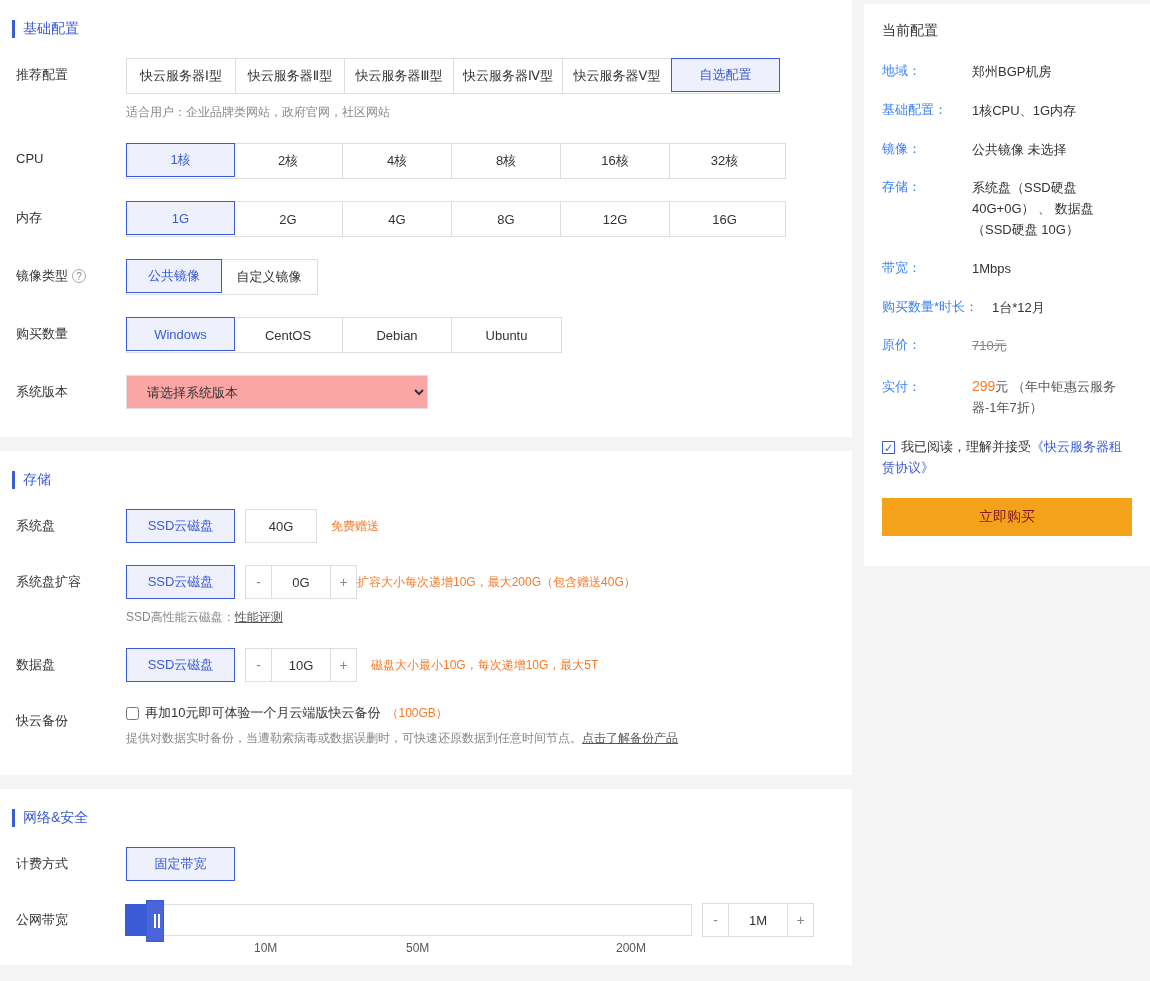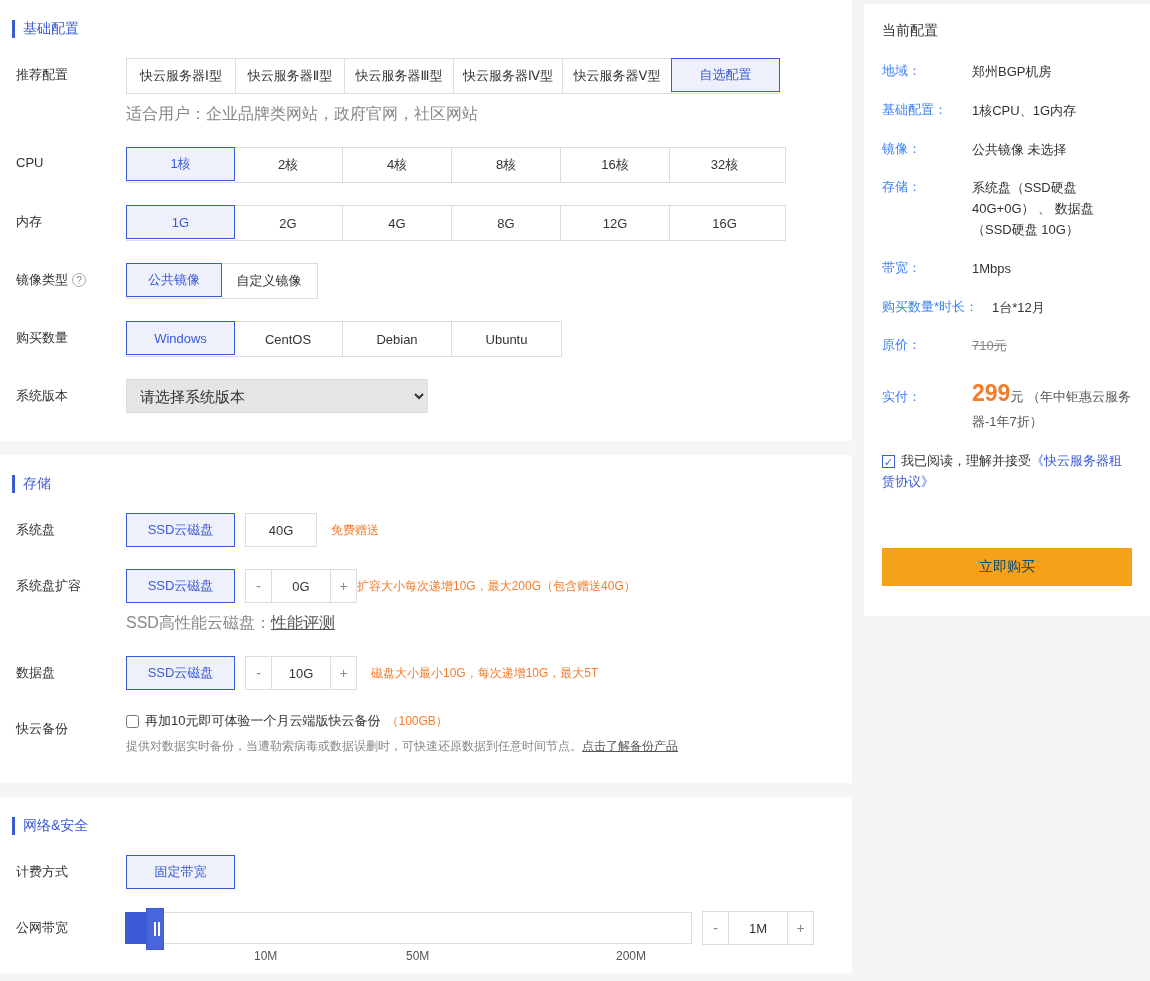--- a/index.html
+++ b/index.html
@@ -12,22 +12,22 @@
 .row-label { width: 110px; color: #333; font-size: 13px; padding-top: 8px;}
 .row-content { flex: 1; }
 .opts { display: flex; border: 1px solid #dcdde3; width: fit-content; }
 .opt { display:flex;align-items:center;justify-content:center; height: 34px; border-right: 1px solid #dcdde3; cursor: pointer; font-size: 13px; color: #333; background:#fff;}
 .opt:last-child { border-right: none; }
 .opt.sel { border: 1px solid #3b5ad5; color: #3b5ad5; background: #eef1fb; margin:-1px; z-index:1;}
 .opts-std .opt { width: 109px; }
 .opts-rec .opt { width: 109px; }
 .opts-os .opt { width: 109px; }
 .opts-img .opt { width: 96px; }
-.hint { color: #888; font-size: 16px; margin-top: 10px; }
-select.sysver { width: 302px; height: 34px; border: 1px solid #dcdde3; background: #e5e5e5; font-size: 15px; color:#333; padding:0 9px;}
+.hint { color: #888; font-size: 12px; margin-top: 10px; }
+select.sysver { width: 302px; height: 34px; border: 1px solid #dcdde3; background: #fca5a5; font-size: 13px; color:#333; padding:0 16px;}
 .small-box { border: 1px solid #dcdde3; width: 109px; height: 34px; display:flex;align-items:center;justify-content:center; color:#3b5ad5; background:#fff;}
 .small-box.sel { border-color:#3b5ad5; background:#eef1fb;}
 .qty-box { border:1px solid #dcdde3; height:34px; display:flex; margin-left:10px;}
 .qty-box input { width:58px; border:none; text-align:center; font-size:13px; color:#333;}
 .qty-box button { width:26px; border:none; background:#fff; cursor:pointer; color:#888; font-size:14px;}
 .qty-box button:first-child{border-right:1px solid #dcdde3;}
 .qty-box button:last-child{border-left:1px solid #dcdde3;}
 .gift-box { border:1px solid #dcdde3; width:72px; height:34px; display:flex;align-items:center;justify-content:center; margin-left:10px;}
 .orange { color:#f57b29; font-size:12px;}
 .flex-line{display:flex;align-items:center;}
@@ -37,26 +37,26 @@
 .backup-link{color:#555;text-decoration:underline;cursor:pointer;}
 .slider-track{position:relative;height:32px;border:1px solid #dcdde3;border-left:none;display:flex;width:566px;background:#fff;}
 .slider-fill{position:absolute;left:-1px;top:-1px;bottom:-1px;width:36px;background:#3b5ad5;}
 .slider-handle{position:absolute;left:20px;top:-5px;width:18px;height:42px;background:#4a65d9;border:1px solid #3b5ad5;display:flex;align-items:center;justify-content:center;cursor:grab;}
 .slider-handle::before{content:"";width:2px;height:14px;background:#fff;box-shadow:4px 0 0 #fff;}
 .slider-tick{position:absolute;top:50%;transform:translateY(-50%);font-size:12px;color:#555;margin-top:28px;}
 .side-row { display:flex; margin-bottom:18px; font-size:13px;}
 .side-label{width:90px;color:#3b82f6;}
 .side-val{flex:1;color:#333;line-height:1.6;}
 .strike{text-decoration:line-through;color:#888;}
-.price-big{font-size:23px;font-weight:bold;color:#f57b29;margin-top:44px;}
+.price-big{font-size:14px;font-weight:normal;color:#f57b29;margin-top:44px;}
 .price-unit{font-size:13px;color:#555;}
 .agree-line{font-size:13px;margin:8px 0 20px 0;line-height:1.6;}
 .agree-link{color:#3b5ad5;cursor:pointer;}
 .btn-row{display:flex;gap:0;}
-.btn-buy{flex:1;height:38px;background:#f5a21b;color:#0c4a6e;border:none;font-size:14px;cursor:pointer;margin-top:36px;}
+.btn-buy{flex:1;height:38px;background:#f5a21b;color:#7f1d1d;border:none;font-size:14px;cursor:pointer;}
 .btn-trial{flex:1;height:38px;background:#3b5ad5;color:#fff;border:none;font-size:14px;cursor:pointer;margin-left:6px;}
 .cb-checked{display:inline-block;width:13px;height:13px;border:1px solid #3b5ad5;background:#fff;position:relative;vertical-align:middle;margin-right:6px;}
 .cb-checked::after{content:"✓";position:absolute;font-size:11px;color:#3b5ad5;left:1px;top:-2px;}
 .q-icon{display:inline-block;width:14px;height:14px;border:1px solid #aaa;border-radius:50%;font-size:10px;color:#888;text-align:center;line-height:13px;margin-left:4px;}
 </style>
 </head>
 <body>
 
 <div class="main-area">
 

